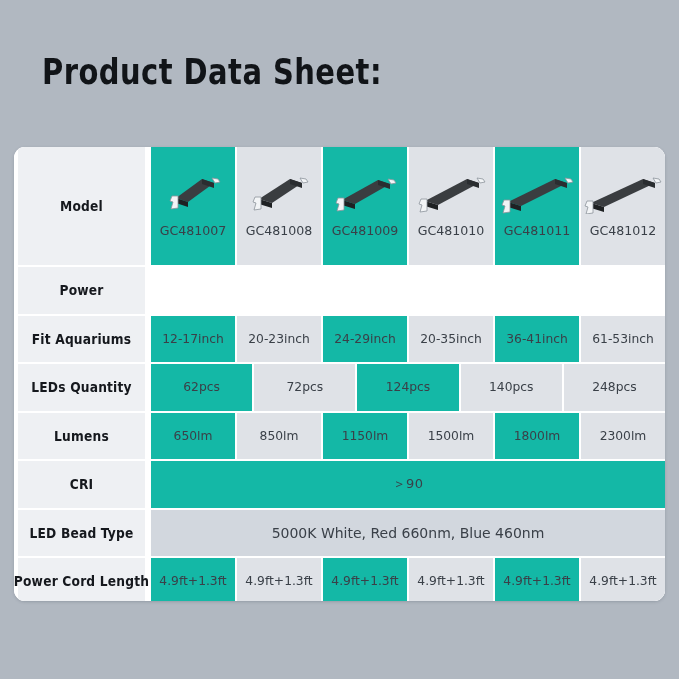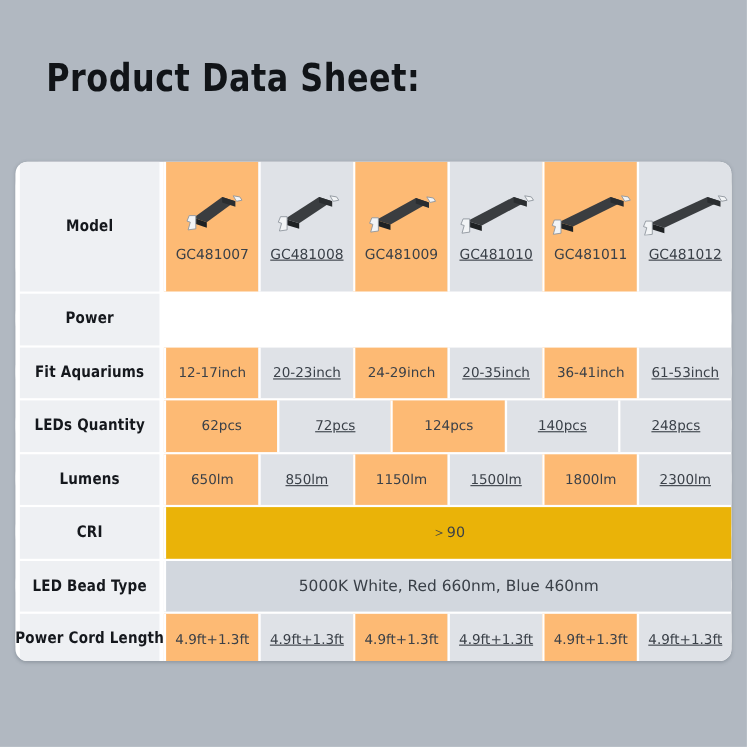--- a/index.html
+++ b/index.html
@@ -40,21 +40,20 @@
     border-radius: 11px;
     overflow: hidden;
     background: #ffffff;
     box-shadow: 0 1px 3px rgba(60,70,85,0.25);
   }
 
   .row {
     display: flex;
     width: 100%;
     background: #ffffff;
-    border-radius: 22px;
   }
   .row + .row { border-top: 2px solid #ffffff; }
 
   .row-model   { height: 118px; }
   .row-std     { height: 46.5px; }
 
   
   .lbl {
     flex: 0 0 135px;
     width: 135px;
@@ -85,35 +84,35 @@
     justify-content: center;
     font-size: 12.3px;
     color: #3a4048;
     border-left: 2px solid #ffffff;
     text-align: center;
     white-space: nowrap;
   }
   .cell:first-child { border-left: 2px solid #ffffff; }
 
   
-  .cell.dark  { background: #fdba74; }
-  .cell.light { background: #dfe2e7; text-decoration: underline; }
+  .cell.dark  { background: #14b8a6; }
+  .cell.light { background: #dfe2e7; }
 
   .span-cell {
     flex: 1 1 auto;
     display: flex;
     align-items: center;
     justify-content: center;
     font-size: 14px;
     color: #3a4048;
     border-left: 2px solid #ffffff;
     background: #d5dae1;
     text-align: center;
   }
-  .span-cell.tone-a { background: #eab308; }
+  .span-cell.tone-a { background: #14b8a6; }
   .span-cell.tone-b { background: #d2d7de; }
 
   .cri-val {
     font-size: 13px;
     letter-spacing: 0.3px;
   }
 
   
   .model-cell { justify-content: flex-start; padding-top: 18px; }
   .lamp-wrap {

